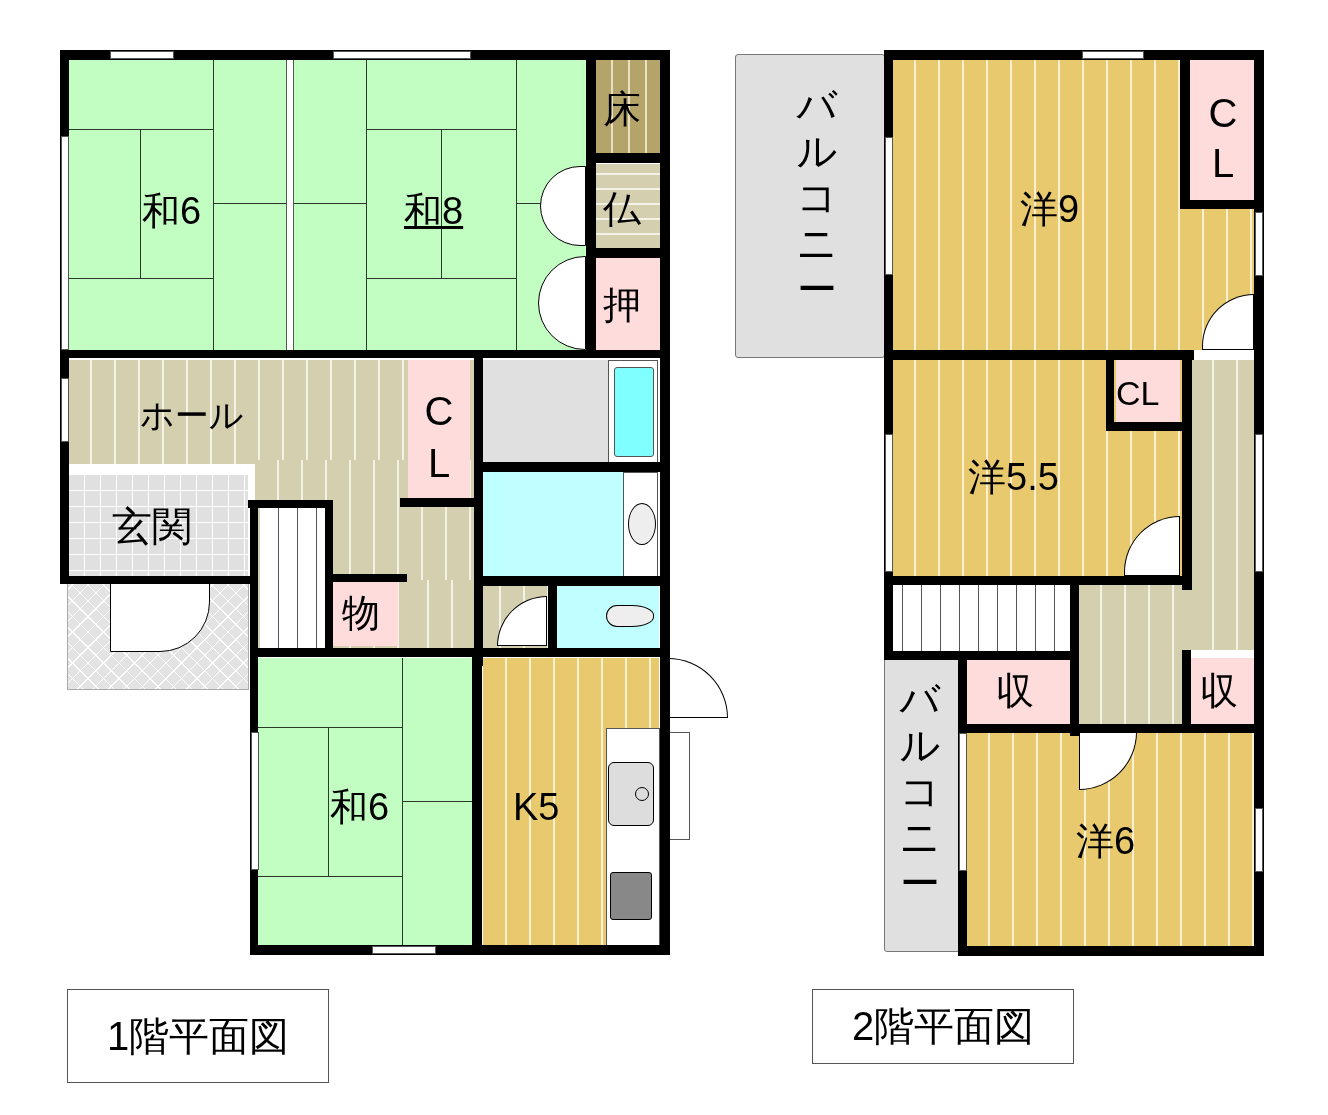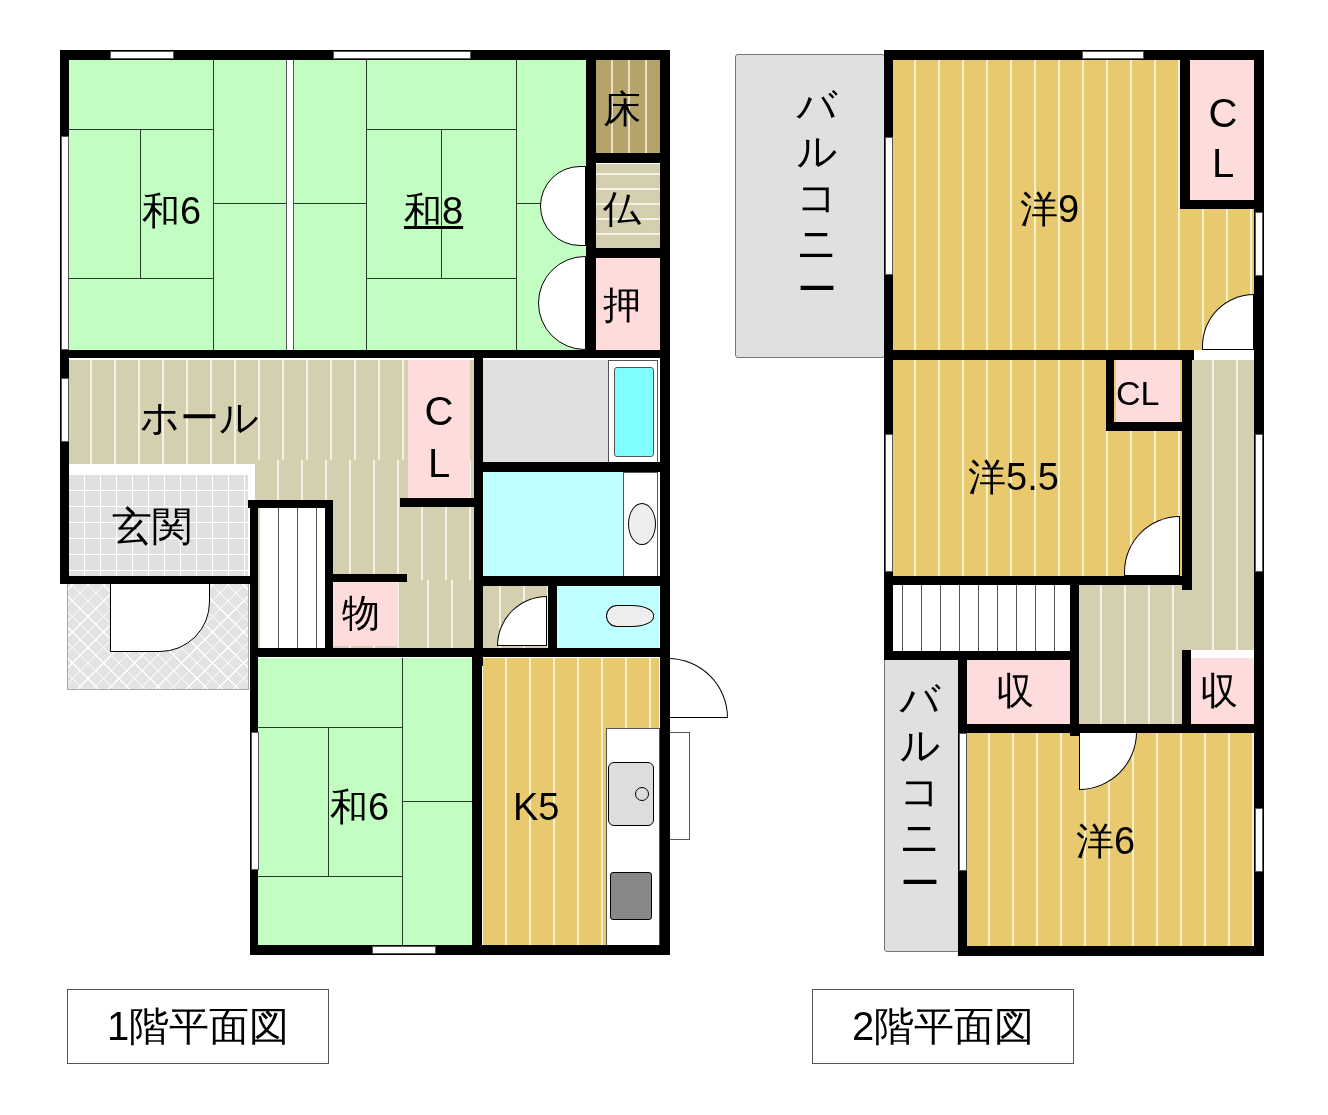--- a/index.html
+++ b/index.html
@@ -57,21 +57,21 @@
   <div class="label" style="left:603px;top:190px;">仏</div>
   <div class="abs closet" style="left:596px;top:258px;width:64px;height:94px;"></div>
   <div class="label" style="left:603px;top:286px;">押</div>
 
   <div class="door" style="left:540px;top:166px;width:46px;height:80px;border-radius:46px 0 0 46px;"></div>
   <div class="door" style="left:538px;top:256px;width:48px;height:94px;border-radius:48px 0 0 48px;"></div>
 
   <div class="abs floorA" style="left:68px;top:360px;width:406px;height:104px;"></div>
   <div class="abs floorA" style="left:255px;top:460px;width:219px;height:190px;"></div>
   <div class="abs floorA" style="left:405px;top:580px;width:150px;height:70px;"></div>
-  <div class="label" style="left:140px;top:398px;font-size:39px;">ホール</div>
+  <div class="label" style="left:140px;top:398px;font-size:34px;">ホール</div>
 
   <div class="abs closet" style="left:408px;top:360px;width:62px;height:140px;"></div>
   <div class="vlabel" style="left:415px;top:388px;">C</div>
   <div class="vlabel" style="left:415px;top:440px;">L</div>
 
   <div class="abs tile" style="left:68px;top:474px;width:180px;height:102px;"></div>
   <div class="label" style="left:112px;top:506px;font-size:40px;">玄関</div>
   <div class="abs lattice" style="left:67px;top:582px;width:182px;height:108px;"></div>
   <div class="door" style="left:110px;top:582px;width:100px;height:70px;border-radius:0 0 50px 0;"></div>
 
@@ -208,18 +208,18 @@
 
   <div class="window" style="left:1082px;top:51px;width:62px;height:8px;"></div>
   <div class="window" style="left:885px;top:137px;width:8px;height:138px;"></div>
   <div class="window" style="left:1255px;top:212px;width:8px;height:64px;"></div>
   <div class="window" style="left:885px;top:434px;width:8px;height:138px;"></div>
   <div class="window" style="left:1255px;top:434px;width:8px;height:138px;"></div>
   <div class="window" style="left:959px;top:733px;width:8px;height:138px;"></div>
   <div class="window" style="left:1255px;top:808px;width:8px;height:64px;"></div>
 </div>
 
-<div class="title-box" style="left:67px;top:989px;width:262px;height:75px;">
+<div class="title-box" style="left:67px;top:989px;width:262px;height:94px;">
   <span>1階平面図</span>
 </div>
 <div class="title-box" style="left:812px;top:989px;width:262px;height:75px;">
   <span>2階平面図</span>
 </div>
 
 </body></html>

